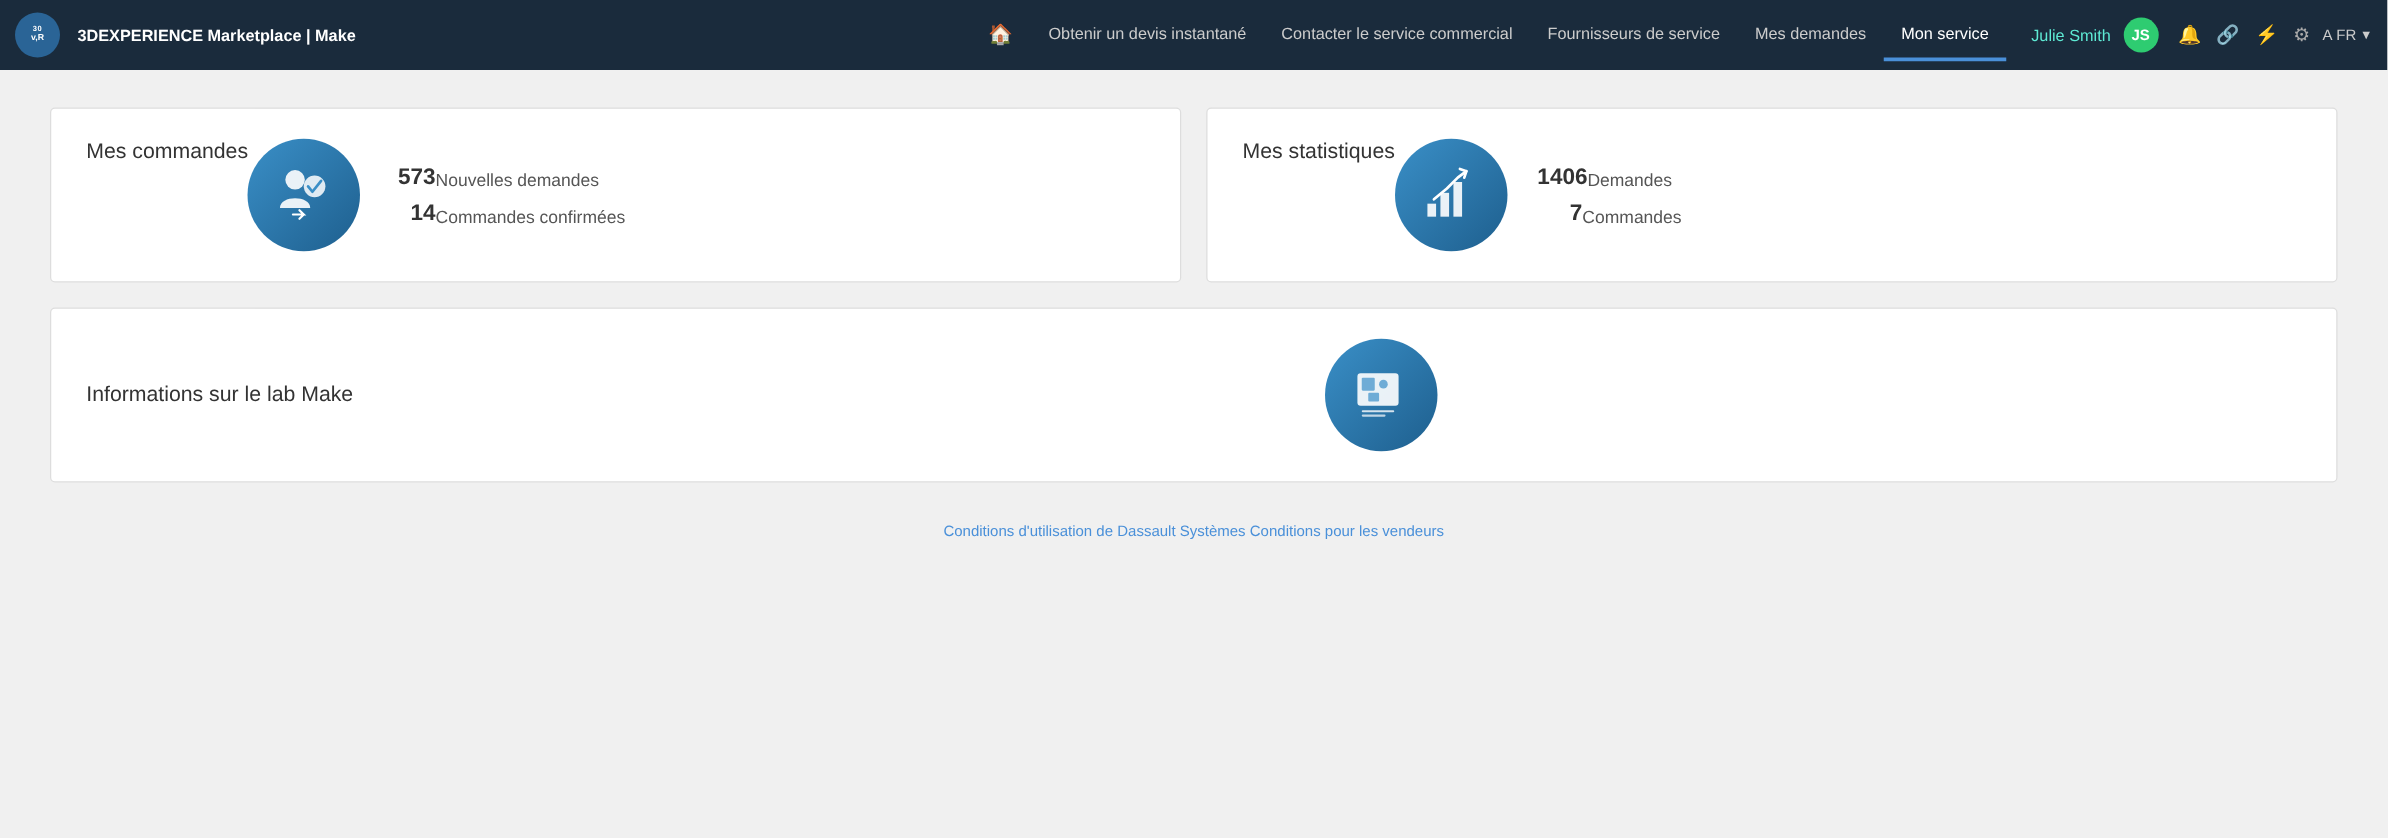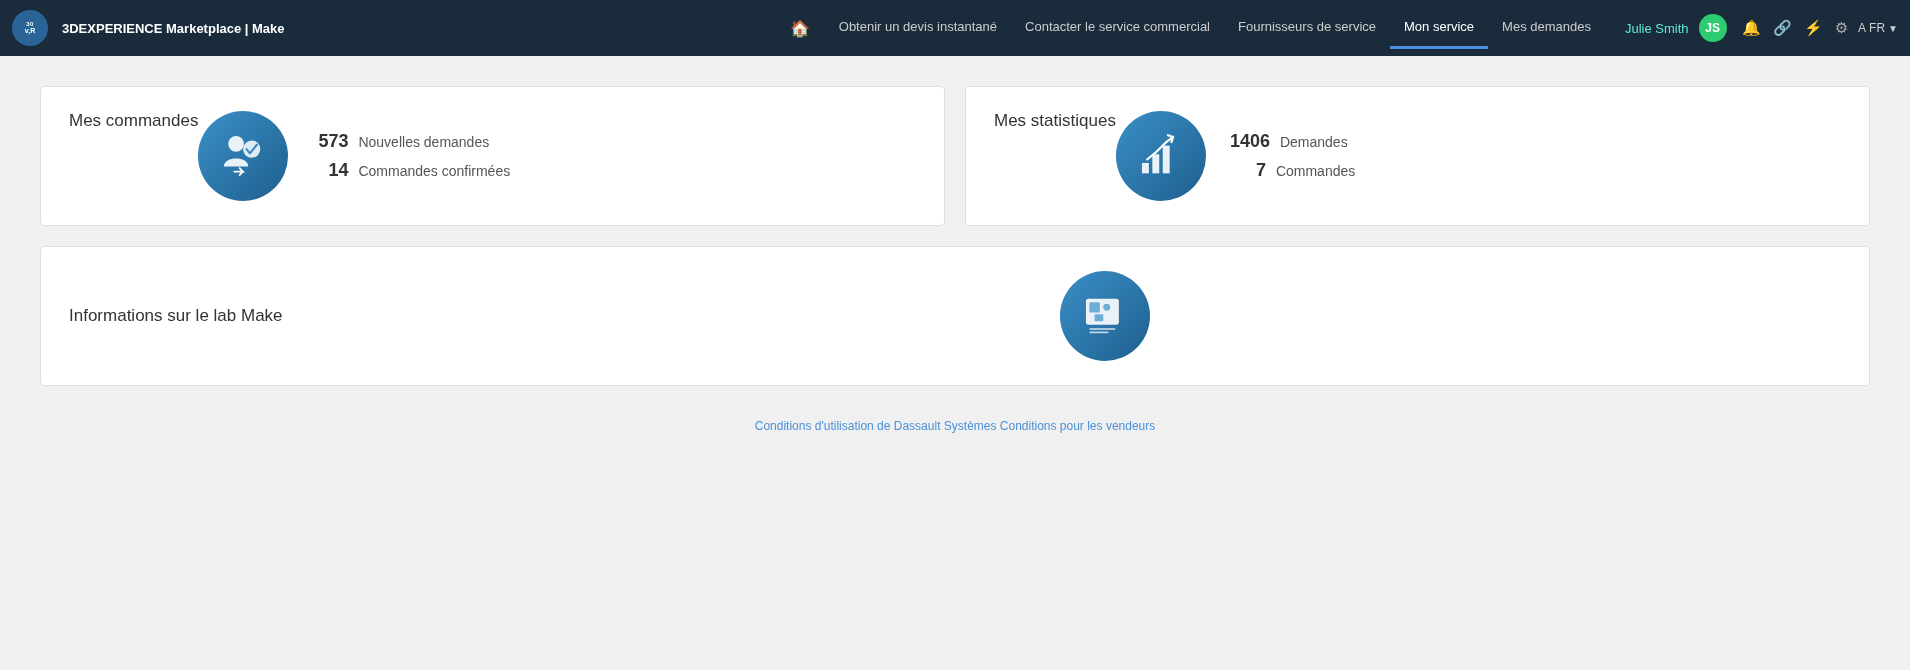--- a/index.html
+++ b/index.html
@@ -162,22 +162,21 @@
       height: 52px;
       fill: white;
     }
     .card-stats {
       display: flex;
       flex-direction: column;
       gap: 8px;
     }
     .stat-row {
       display: flex;
-      align-items: center;
-      gap: 10px;
+      align-items: flex-end;
     }
     .stat-number {
       font-size: 18px;
       font-weight: 600;
       color: #333;
       min-width: 36px;
       text-align: right;
     }
     .stat-label {
       font-size: 14px;
@@ -233,22 +232,22 @@
     <span class="header-title">
       <span>3DEXPERIENCE Marketplace | Make</span>
     </span>
   </div>
 
   <nav class="header-nav">
     <div class="nav-home-icon">🏠</div>
     <div class="nav-item">Obtenir un devis instantané</div>
     <div class="nav-item">Contacter le service commercial</div>
     <div class="nav-item">Fournisseurs de service</div>
+    <div class="nav-item">Mes demandes</div>
     <div class="nav-item active">Mon service</div>
-    <div class="nav-item">Mes demandes</div>
   </nav>
 
   <div class="header-right">
     <span class="user-name">Julie Smith</span>
     <div class="user-avatar">
       <span>JS</span>
     </div>
     <div class="header-icons">
       <span class="header-icon">🔔</span>
       <span class="header-icon">🔗</span>

